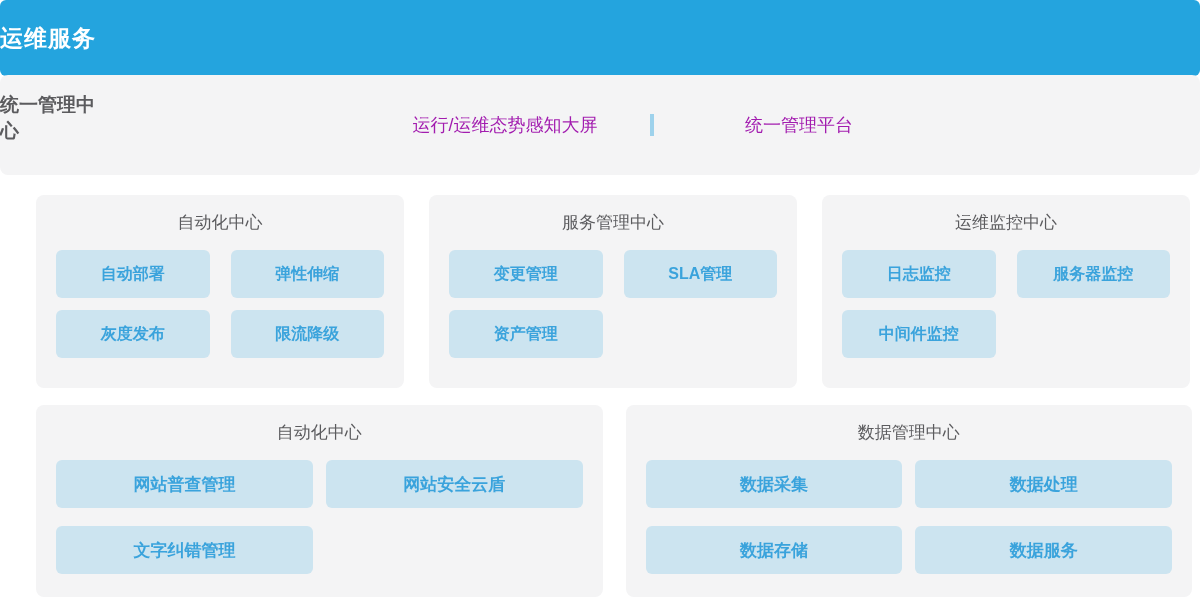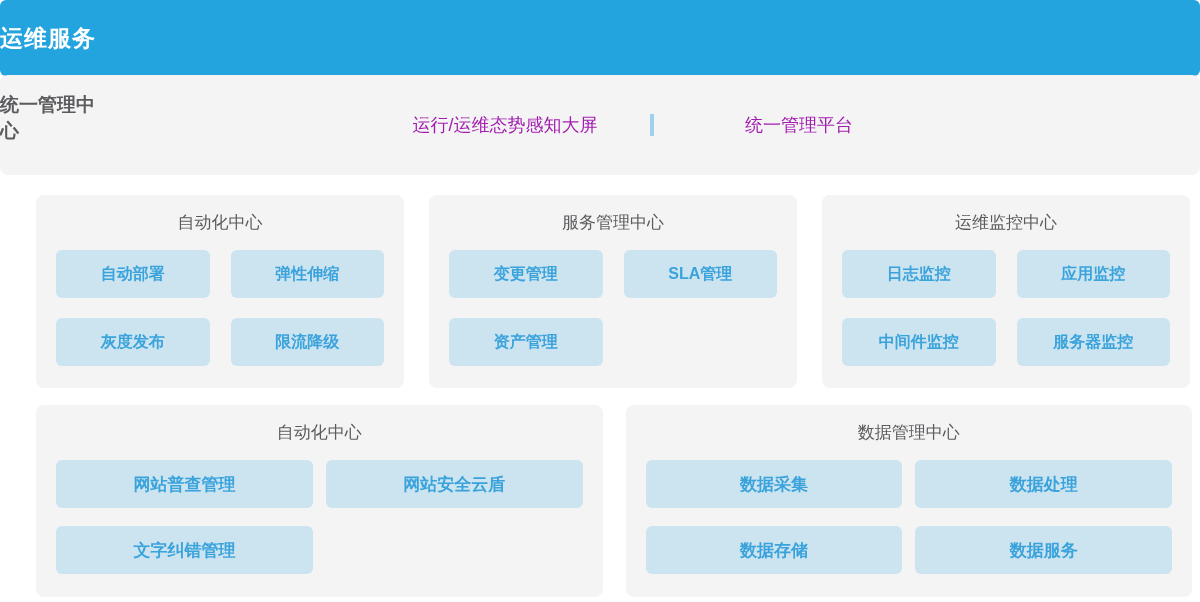--- a/index.html
+++ b/index.html
@@ -121,21 +121,21 @@
     font-weight: normal;
     margin: 0 0 16px 0;
     text-align: center;
   }
   .tile-grid {
     display: grid;
     grid-template-columns: 1fr 1fr;
     width: 100%;
   }
   .row-mid .tile-grid {
-    gap: 20px 21px;
+    gap: 12px 21px;
   }
   .row-bot .tile-grid {
     gap: 18px 13px;
   }
   .tile {
     background: #cce4f0;
     border-radius: 6px;
     display: flex;
     align-items: center;
     justify-content: center;
@@ -189,23 +189,22 @@
         <div class="tile">变更管理</div>
         <div class="tile">SLA管理</div>
         <div class="tile">资产管理</div>
       </div>
     </div>
 
     <div class="card">
       <div class="card-title">运维监控中心</div>
       <div class="tile-grid">
         <div class="tile">日志监控</div>
-        <div class="tile">应用监控</div>
+        <div class="tile">服务器监控</div>
         <div class="tile">中间件监控</div>
-        <div class="tile">服务器监控</div>
       </div>
     </div>
 
   </div>
 
   <div class="row row-bot">
 
     <div class="card">
       <div class="card-title">自动化中心</div>
       <div class="tile-grid">

